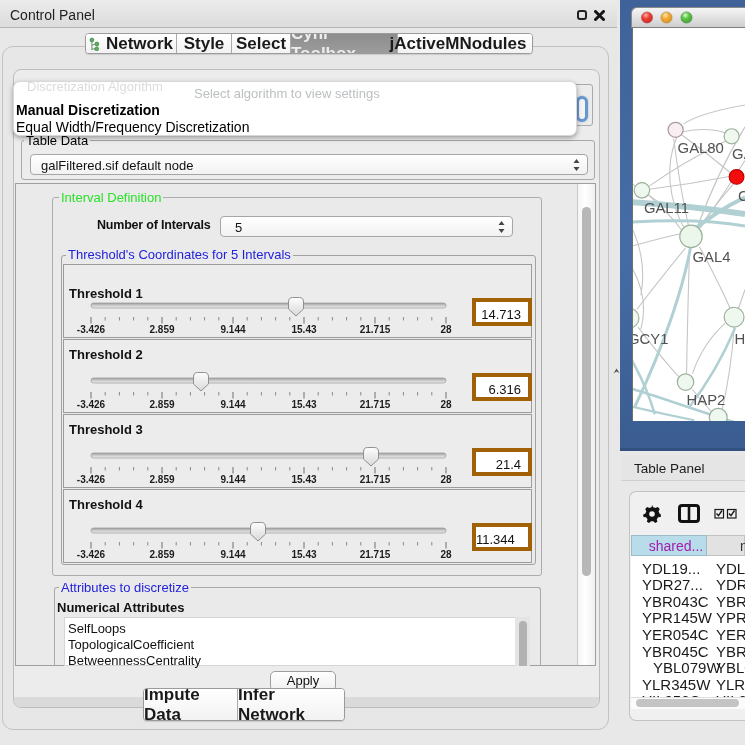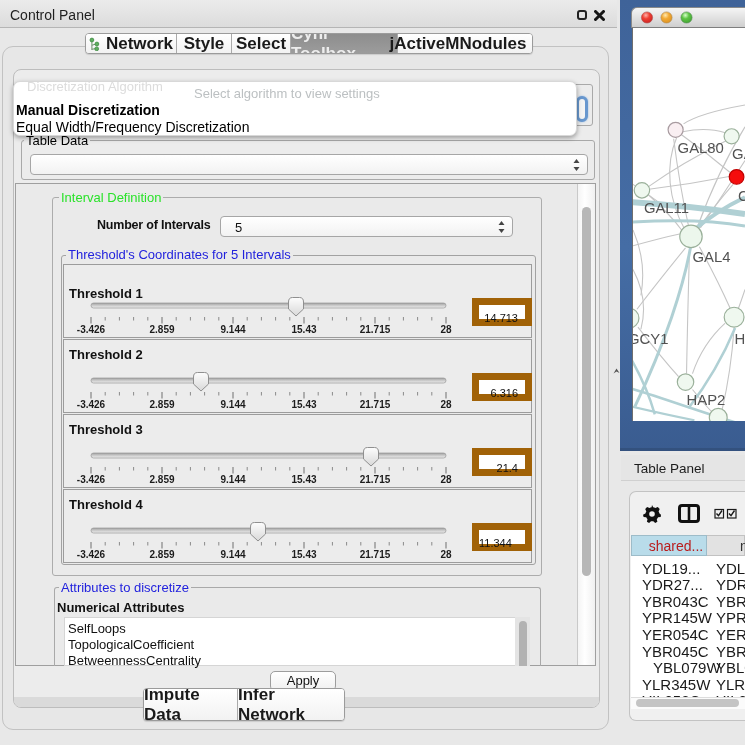--- a/index.html
+++ b/index.html
@@ -9,21 +9,21 @@
 .gbox { position:absolute; border:1px solid #a9a9a9; border-radius:3px; }
 .gtitle { position:absolute; font-size:13px; background:#ececec; padding:0 2px; white-space:nowrap; }
 .seg { position:absolute; display:flex; background:#fff; border:1px solid #9b9b9b; border-radius:4px; overflow:hidden; box-shadow:0 1px 1px rgba(0,0,0,0.12); }
 .seg > div { font-size:17px; font-weight:bold; color:#1a1a1a; display:flex; align-items:center; justify-content:center; border-right:1px solid #aaa; background:linear-gradient(#ffffff,#f2f2f2); }
 .seg > div:last-child { border-right:none; }
 .seg > div.sel { background:linear-gradient(#8d8d8d,#9c9c9c); color:#ededed; }
 .combo { position:absolute; background:linear-gradient(#ffffff,#f2f2f2); border:1px solid #a6a6a6; border-radius:4px; font-size:13px; color:#111; }
 .combo .ar { position:absolute; right:7px; top:50%; transform:translateY(-50%); width:7px; height:12px; }
 .tpanel { position:absolute; border:1px solid #9c9c9c; background:#ececec; }
 .ptitle { position:absolute; font-weight:bold; font-size:13px; color:#111; }
-.vbox { position:absolute; background:#fff; border:7px solid #a16207; font-size:11px; color:#111; text-align:right; }
+.vbox { position:absolute; background:#fff; border:4px solid #a16207; font-size:13px; color:#111; text-align:right; }
 .ticklab { position:absolute; font-size:10px; font-weight:bold; color:#1c1c1c; transform:translateX(-50%); }
 </style>
 </head>
 <body>
 
 <div class="abs" style="left:0; top:0; width:617px; height:28px; background:linear-gradient(#ebebeb,#dcdcdc); border-bottom:1px solid #b5b5b5;"></div>
 <div class="abs" style="left:10px; top:7px; font-size:14px; color:#1f1f1f;">Control Panel</div>
 <div class="abs" style="left:577px; top:10px; width:10px; height:10px; border:2px solid #222; border-radius:3px;"></div>
 <svg class="abs" style="left:594px; top:10px;" width="11" height="11" viewBox="0 0 11 11">
     <path d="M1.5 1.5 L9.5 9.5 M9.5 1.5 L1.5 9.5" stroke="#151515" stroke-width="3" stroke-linecap="round"></path>
@@ -47,20 +47,21 @@
   <div style="width:134px; padding-right:14px;">jActiveMNodules</div>
 </div>
 
 <div class="gbox" style="left:21px; top:84px; width:572px; height:42px;"></div>
 
 <div class="abs" style="left:576px; top:96px; width:12px; height:26px; background:#f4f4f4; border:3px solid #6897ce; border-radius:6px; box-shadow:0 0 2px #8ab4e0;"></div>
 
 <div class="gbox" style="left:21px; top:140px; width:574px; height:40px;"></div>
 <div class="gtitle" style="left:24px; top:133px;">Table Data</div>
 <div class="combo" style="left:30px; top:154px; width:558px; height:21px;">
+  <span style="position:absolute; left:10px; top:3px;">galFiltered.sif default node</span>
   <svg class="ar" viewBox="0 0 7 12">
       <path d="M3.5 0 L6.5 4 L0.5 4 Z" fill="#444"></path>
       <path d="M3.5 12 L6.5 8 L0.5 8 Z" fill="#444"></path>
     </svg>
 </div>
 
 <div class="abs" style="left:15px; top:183px; width:581px; height:483px; background:#eaeaea; border:1px solid #9f9f9f;"></div>
 
 <div class="abs" style="left:577px; top:184px; width:18px; height:481px; background:linear-gradient(90deg,#f4f4f4,#ffffff 40%,#f0f0f0); border-left:1px solid #c9c9c9;"></div>
 <div class="abs" style="left:582px; top:207px; width:9px; height:369px; background:#b7b7b7; border-radius:5px;"></div>
@@ -402,21 +403,21 @@
   </svg>
 <svg class="abs" style="left:714px; top:508px;" width="24" height="11" viewBox="0 0 24 11">
     <g stroke="#1a1a1a" fill="none" stroke-width="1.2">
       <rect x="1" y="1.5" width="8.5" height="8.5"></rect>
       <rect x="13.5" y="1.5" width="8.5" height="8.5"></rect>
       <path d="M2.5 5.5l2 2.2 3.5-5.2" stroke-width="1.4"></path>
       <path d="M15 5.5l2 2.2 3.5-5.2" stroke-width="1.4"></path>
     </g>
   </svg>
 
-<div class="abs" style="left:631px; top:535px; width:76px; height:21px; background:#b9dcea; border:1px solid #9dbcc9; font-size:14px; color:#b91c1c; text-align:center; line-height:20px; padding-left:14px;">shared...</div>
+<div class="abs" style="left:631px; top:535px; width:76px; height:21px; background:#b9dcea; border:1px solid #9dbcc9; font-size:14px; color:#a21caf; text-align:center; line-height:20px; padding-left:14px;">shared...</div>
 <div class="abs" style="left:707px; top:535px; width:38px; height:21px; background:#e2e2e2; border:1px solid #c2c2c2; border-left:none; font-size:14px; color:#333; line-height:20px; padding-left:33px;">n</div>
 
 <div class="abs" style="left:631px; top:556px; width:114px; height:141px; background:#fff;"></div>
 <div class="abs" style="left:642px; top:559.5px; font-size:15px; color:#1a1a1a;">YDL19...</div>
 <div class="abs" style="left:716px; top:559.5px; font-size:15px; color:#1a1a1a;">YDL19</div>
 <div class="abs" style="left:642px; top:576.1px; font-size:15px; color:#1a1a1a;">YDR27...</div>
 <div class="abs" style="left:716px; top:576.1px; font-size:15px; color:#1a1a1a;">YDR27</div>
 <div class="abs" style="left:642px; top:592.7px; font-size:15px; color:#1a1a1a;">YBR043C</div>
 <div class="abs" style="left:716px; top:592.7px; font-size:15px; color:#1a1a1a;">YBR04</div>
 <div class="abs" style="left:642px; top:609.3px; font-size:15px; color:#1a1a1a;">YPR145W</div>

